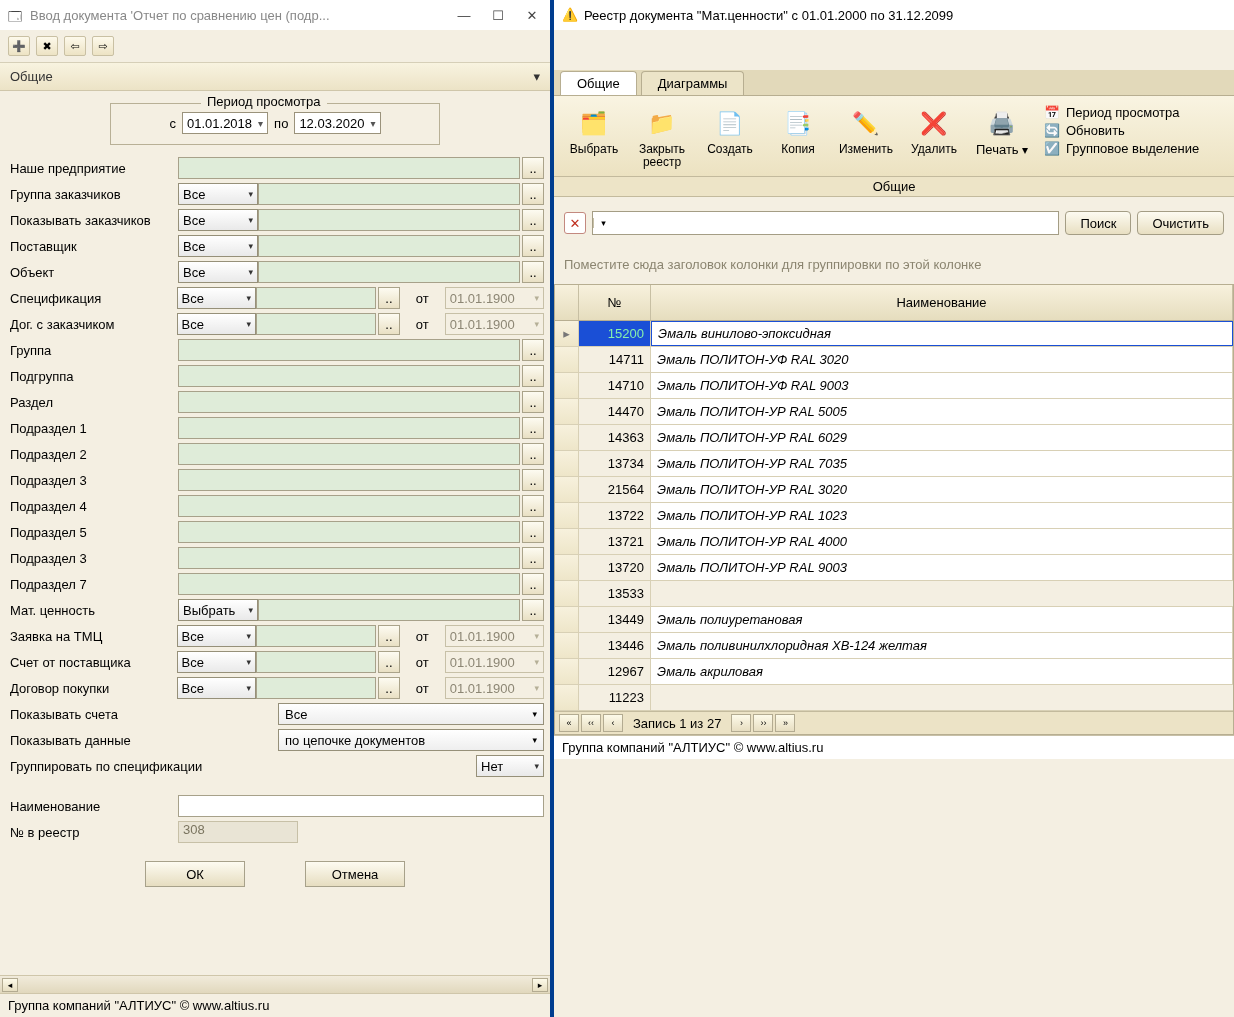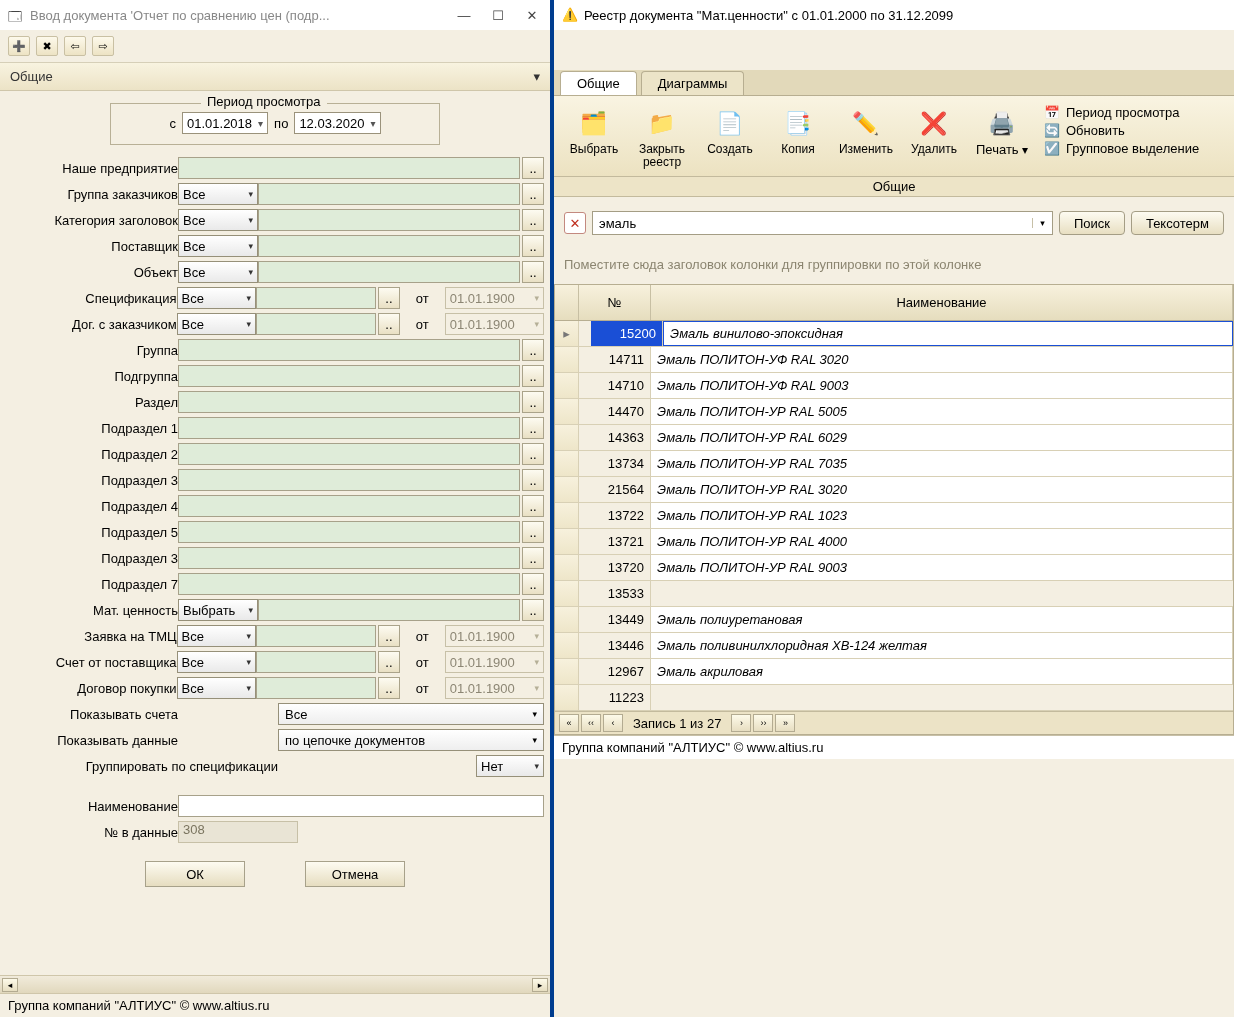--- a/index.html
+++ b/index.html
@@ -20,21 +20,21 @@
   
   .section-hdr { padding: 6px 10px; background: linear-gradient(#f8f3e0,#ece3c6); border-bottom: 1px solid #cfc6aa; display:flex; justify-content:space-between; color:#333;}
   
   .form-area { flex:1; padding: 8px 6px; overflow: hidden; }
   .period-box { margin: 4px auto 10px auto; width: 330px; border: 1px solid #b8b096; padding: 2px 8px 10px 8px; position: relative; }
   .period-box .legend { position:absolute; top:-10px; left:90px; background:#f4efe2; padding:0 6px; }
   .period-row { display:flex; align-items:center; justify-content:center; gap:6px; margin-top:6px;}
   .date-combo { display:flex; align-items:center; border:1px solid #9a927b; background:#fff; padding:0 4px; height:22px;}
   .date-combo .chev { margin-left:6px; color:#555; font-size:10px;}
   .form-row { display:flex; align-items:center; height:26px; }
-  .form-label { width:172px; padding-left:4px;text-align:right;}
+  .form-label { width:172px; padding-left:4px;}
   .greenfield { flex:1; background:#dfecd9; border:1px solid #a7a18a; height:22px; }
   .dd { width:80px; height:22px; border:1px solid #969079; background:linear-gradient(#fff,#e9e9e9); display:flex; align-items:center; padding:0 4px; justify-content:space-between;}
   .dd .chev { font-size:9px; color:#333;}
   .ellips-btn { width:22px; height:22px; border:1px solid #aaa38a; background:linear-gradient(#fdfbf1,#e9e0c4); display:flex;align-items:center;justify-content:center; margin-left:2px;}
   .ot { margin:0 16px;}
   .dis-date { width:100px; height:22px; border:1px solid #c7c0a7; background:#f4efe2; color:#8c8674; display:flex;align-items:center;padding:0 4px; justify-content:space-between;}
   .dis-date .chev{font-size:9px;color:#b5af97;}
   .long-dd { flex:1; height:22px; border:1px solid #969079; background:linear-gradient(#fff,#eee); display:flex; align-items:center; padding:0 6px; justify-content:space-between;}
   .long-dd .chev{font-size:9px;}
   .whitefield { border:1px solid #a7a18a; background:#fff; height:22px; padding:0 4px;}
@@ -65,21 +65,21 @@
   .pill-btn { height:24px; padding:0 14px; border:1px solid #a49d85; background:linear-gradient(#fdfbf1,#e8dfc2); border-radius:4px;}
   .grouphint { padding:12px 10px; color:#8b8570;}
   .grid { border:1px solid #b7ae91; margin:0 0 0 0;}
   .grid-hdr { display:flex; background:linear-gradient(#f7f1dd,#e6ddbe); border-bottom:1px solid #b7ae91;}
   .gh-cell { border-right:1px solid #c7bfa3; padding:10px 6px; text-align:center;}
   .gh-sel{width:24px;}
   .gh-no{width:72px;}
   .gh-name{flex:1;}
   .grid-body{}
   .gr-row { display:flex; height:26px; align-items:stretch; border-bottom:1px solid #d8d0b5;}
-  .gr-row.sel .gc-no{ background:#1a4fd6; color:#ffffff;margin-left:12px;}
+  .gr-row.sel .gc-no{ background:#1a4fd6; color:#86efac;}
   .gr-row.sel .gc-name{ border:1px solid #1a4fd6;}
   .gc { border-right:1px solid #d8d0b5; padding:4px 6px; display:flex; align-items:center;}
   .gc-sel{width:24px; background:linear-gradient(#f7f1dd,#eee6c9); justify-content:center; color:#777;}
   .gc-no{width:72px; justify-content:flex-end;}
   .gc-name{flex:1; background:#fff;font-style:italic;}
   .navbar { display:flex; align-items:center; gap:2px; padding:2px 4px; background:#ece3c6; border-top:1px solid #c3ba9d;}
   .nav-btn{width:20px;height:18px;border:1px solid #b3ab91;background:linear-gradient(#fdfae9,#e7dec1);display:flex;align-items:center;justify-content:center;font-size:9px;}
   .nav-lbl{padding:0 8px;}
   .r-footer { padding:4px 8px; background:#fff; border-top:1px solid #c7c0a7;}
 </style>
@@ -133,21 +133,21 @@
         <div class="form-row">
           <div class="form-label">Группа заказчиков</div>
           <div class="dd">
             <span>Все</span>
             <span class="chev">▾</span>
           </div>
           <div class="greenfield"></div>
           <div class="ellips-btn">..</div>
         </div>
         <div class="form-row">
-          <div class="form-label">Категория заголовок</div>
+          <div class="form-label">Показывать заказчиков</div>
           <div class="dd">
             <span>Все</span>
             <span class="chev">▾</span>
           </div>
           <div class="greenfield"></div>
           <div class="ellips-btn">..</div>
         </div>
         <div class="form-row">
           <div class="form-label">Поставщик</div>
           <div class="dd">
@@ -321,21 +321,21 @@
           <span class="chev">▾</span>
         </div>
     </div>
 
     <div style="height:14px"></div>
     <div class="form-row">
       <div class="form-label">Наименование</div>
       <input class="whitefield" style="flex: 1 1 0%;">
     </div>
     <div class="form-row">
-      <div class="form-label">№ в данные</div>
+      <div class="form-label">№ в реестр</div>
       <div class="grayfield">308</div>
     </div>
 
     <div class="btnrow">
       <button class="std-btn">ОК</button>
       <button class="std-btn">Отмена</button>
     </div>
   </div>
 
   <div class="hscroll">
@@ -397,25 +397,24 @@
           <span class="rib-side-ico">☑️</span>
           <span>Групповое выделение</span>
         </div>
     </div>
   </div>
   <div class="ribbon-cap">Общие</div>
 
   <div class="searchbar">
     <div class="sq-btn">✕</div>
     <div class="search-combo">
-      <input value="эмаль" style="">
       <div class="chev">▾</div>
     </div>
     <button class="pill-btn">Поиск</button>
-    <button class="pill-btn">Тексотерм</button>
+    <button class="pill-btn">Очистить</button>
   </div>
 
   <div class="grouphint">Поместите сюда заголовок колонки для группировки по этой колонке</div>
 
   <div class="grid">
     <div class="grid-hdr">
       <div class="gh-cell gh-sel"></div>
       <div class="gh-cell gh-no">№</div>
       <div class="gh-cell gh-name">Наименование</div>
     </div>

